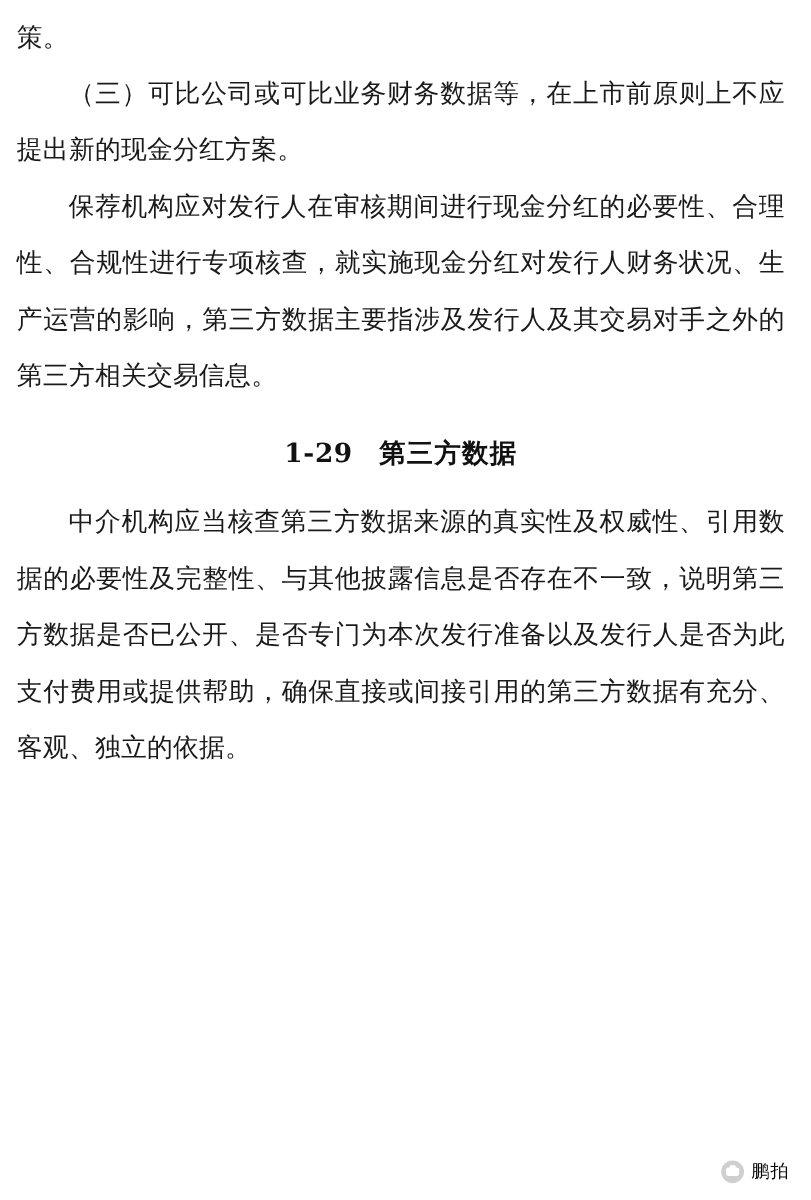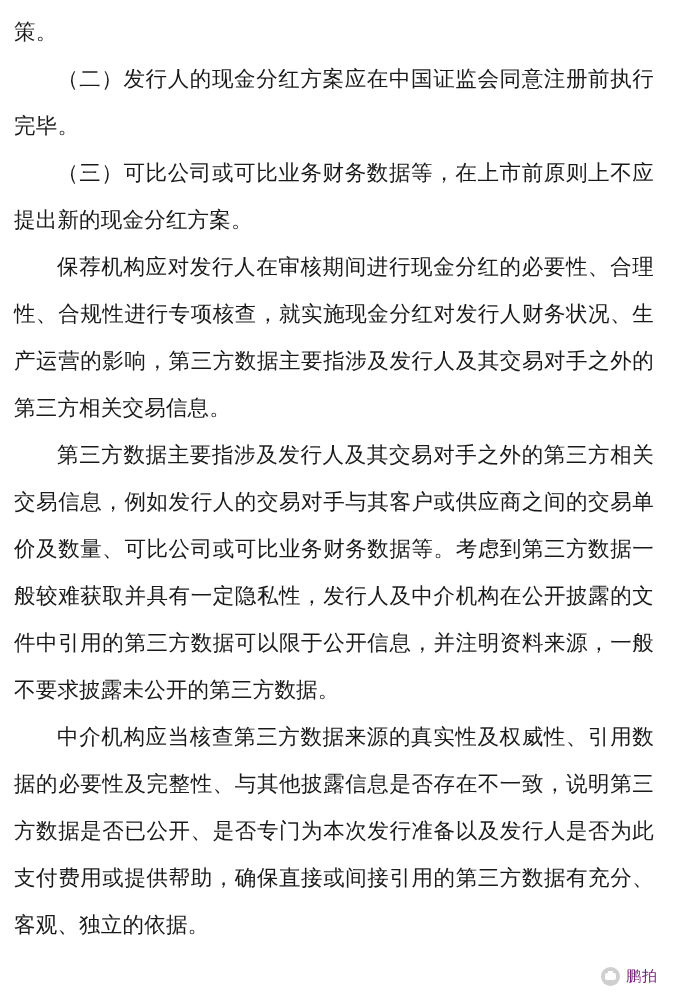--- a/index.html
+++ b/index.html
@@ -53,21 +53,21 @@
     width: 22px;
   }
   
   .watermark {
     position: absolute;
     right: 18px;
     bottom: 14px;
     display: flex;
     align-items: center;
     gap: 6px;
-    color: #701a75;
+    color: #000000;
     font-size: 15px;
     font-family: "Liberation Sans", sans-serif;
     letter-spacing: 1px;
   }
   .wm-icon {
     width: 19px;
     height: 19px;
     border-radius: 50%;
     background: #cfcfcf;
     position: relative;
@@ -97,28 +97,29 @@
     white-space: nowrap;
   }
 </style>
 </head>
 <body>
 
 <div class="page">
 
   <p class="para">策。</p>
 
-  <p class="para indent">（二）发行人的现金分红方案应在中国证监会同意注册前执行完毕。</p>
 
   <p class="para indent">（三）可比公司或可比业务财务数据等，在上市前原则上不应提出新的现金分红方案。</p>
 
   <p class="para indent">保荐机构应对发行人在审核期间进行现金分红的必要性、合理性、合规性进行专项核查，就实施现金分红对发行人财务状况、生产运营的影响，第三方数据主要指涉及发行人及其交易对手之外的第三方相关交易信息。</p>
 
+  <h2 class="section-title">
+    <span class="num">1-29</span><span class="gap"></span><span>第三方数据</span>
+  </h2>
 
-  <p class="para indent">第三方数据主要指涉及发行人及其交易对手之外的第三方相关交易信息，例如发行人的交易对手与其客户或供应商之间的交易单价及数量、可比公司或可比业务财务数据等。考虑到第三方数据一般较难获取并具有一定隐私性，发行人及中介机构在公开披露的文件中引用的第三方数据可以限于公开信息，并注明资料来源，一般不要求披露未公开的第三方数据。</p>
 
   <p class="para indent">中介机构应当核查第三方数据来源的真实性及权威性、引用数据的必要性及完整性、与其他披露信息是否存在不一致，说明第三方数据是否已公开、是否专门为本次发行准备以及发行人是否为此支付费用或提供帮助，确保直接或间接引用的第三方数据有充分、客观、独立的依据。</p>
 
   <div class="watermark">
     <span class="wm-icon"></span>
     <span class="wm-text">鹏拍</span>
   </div>
 
 </div>
 

